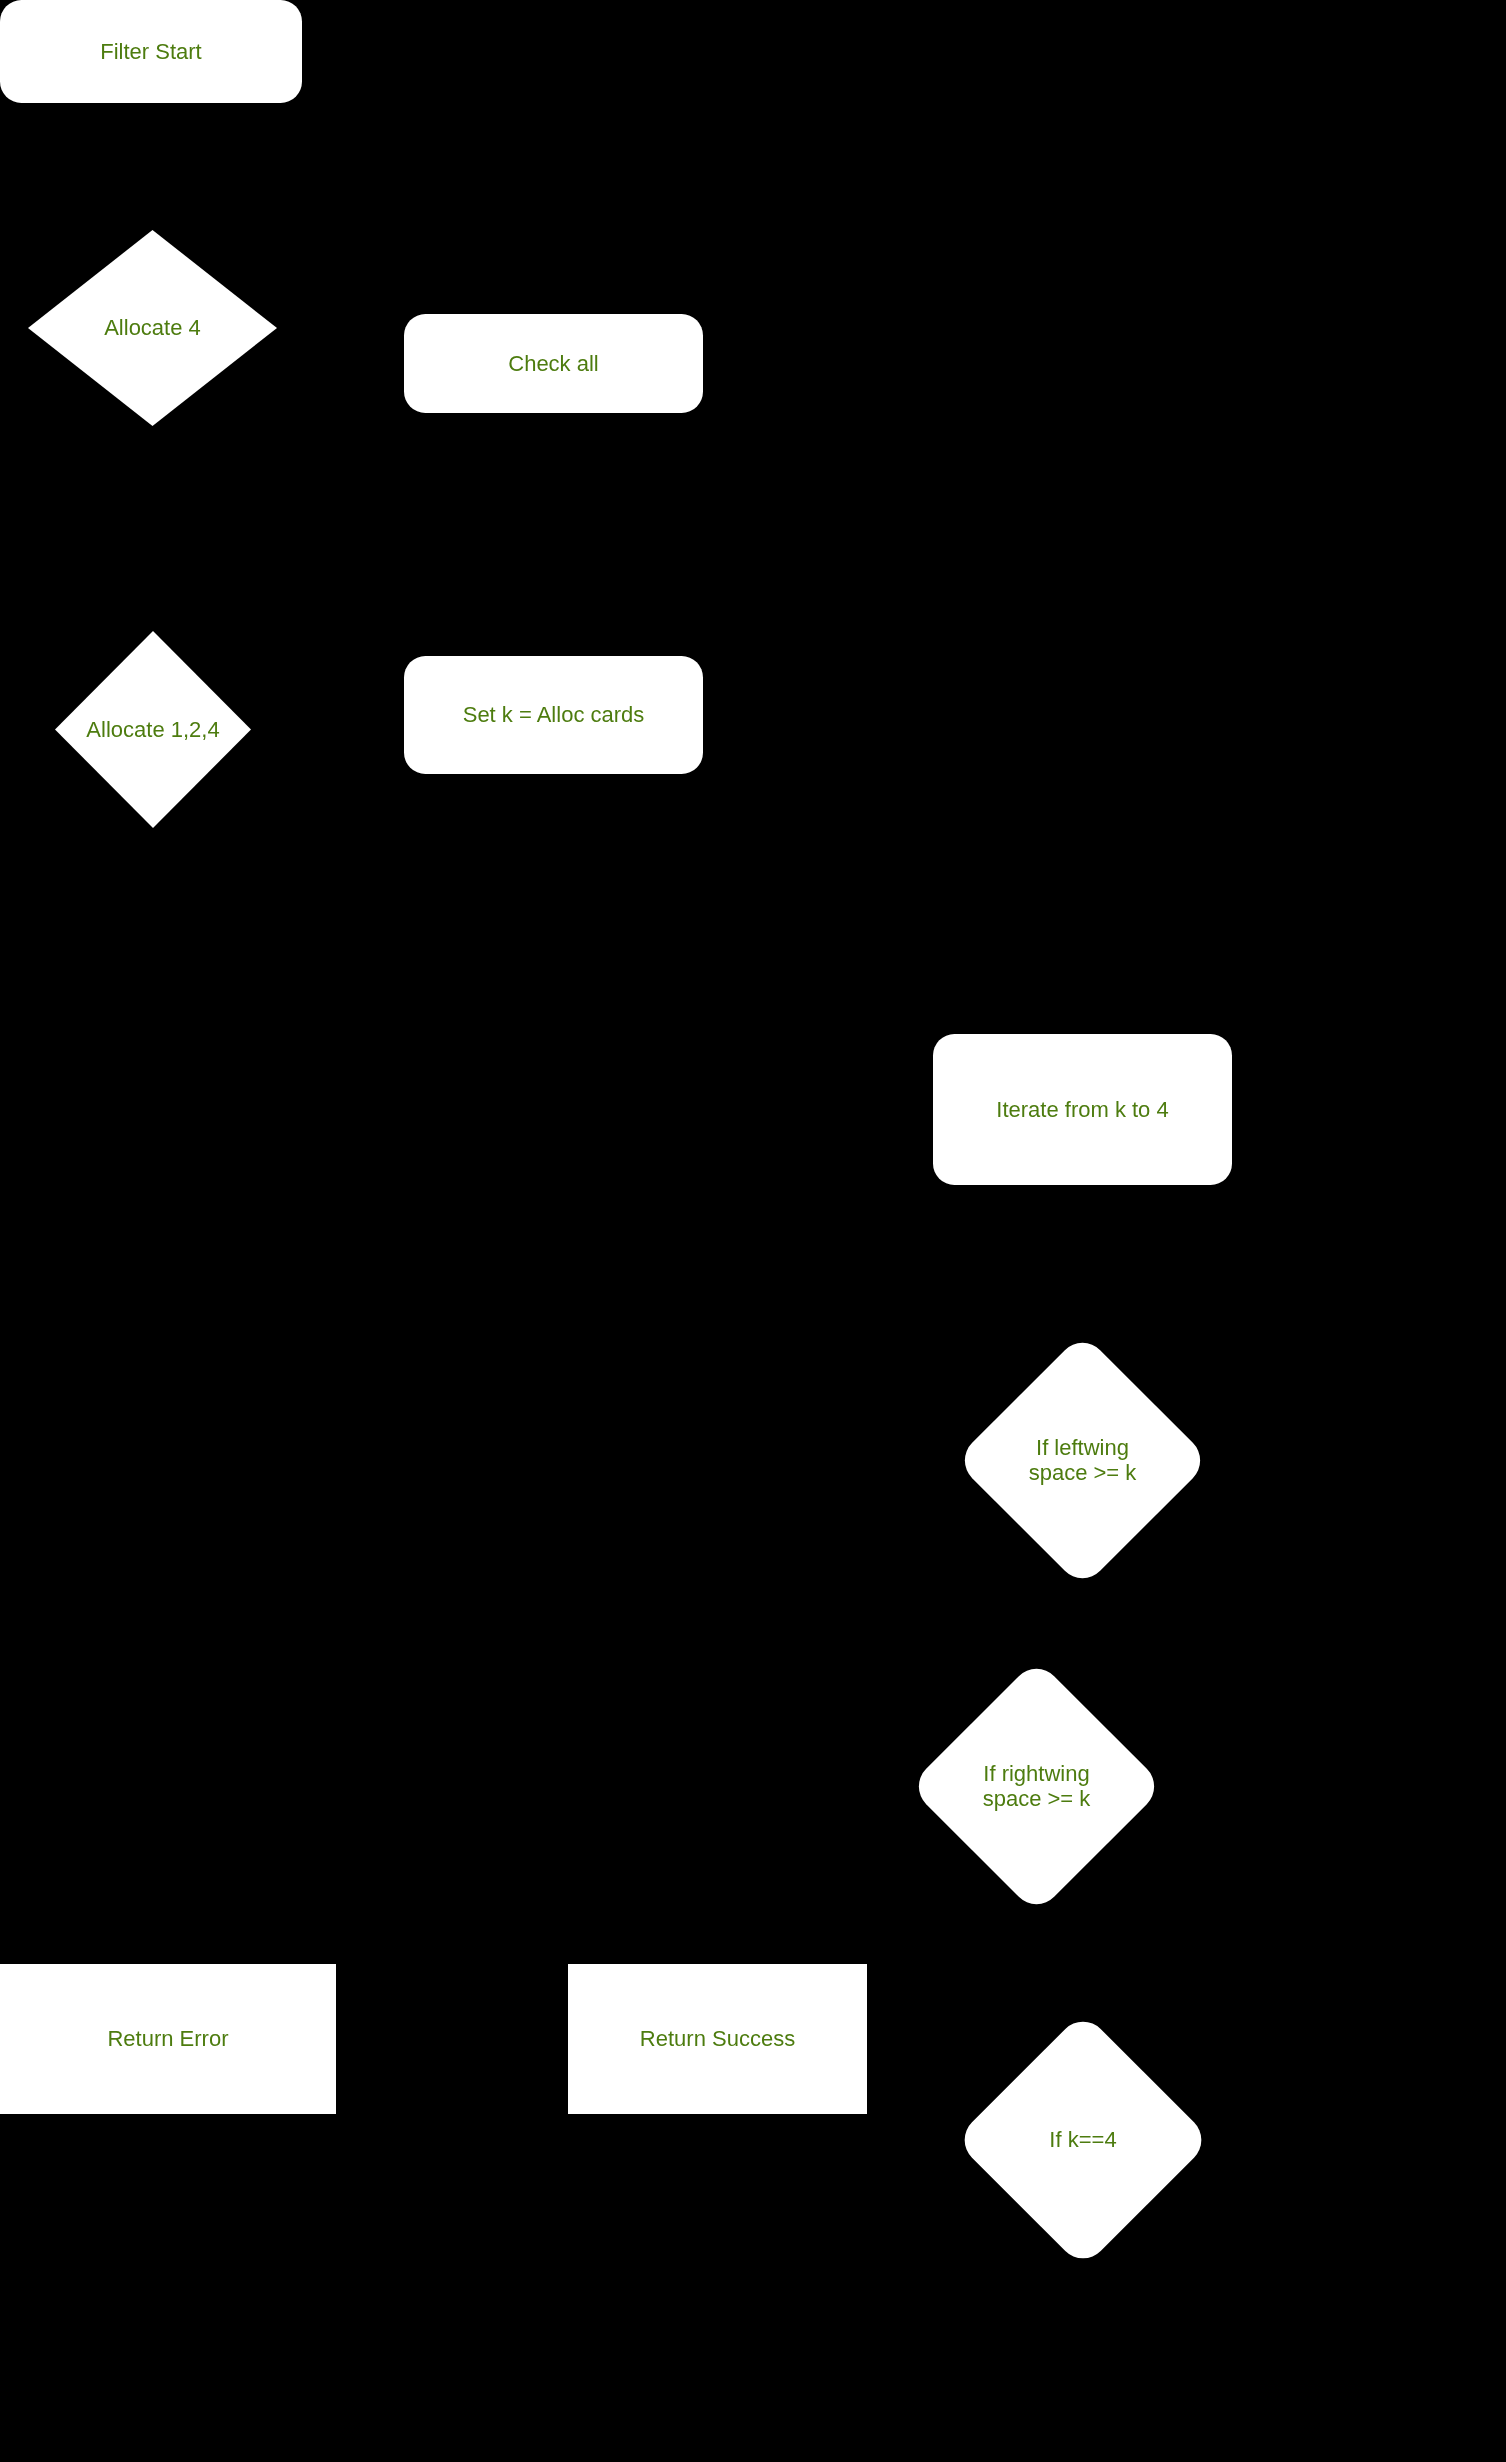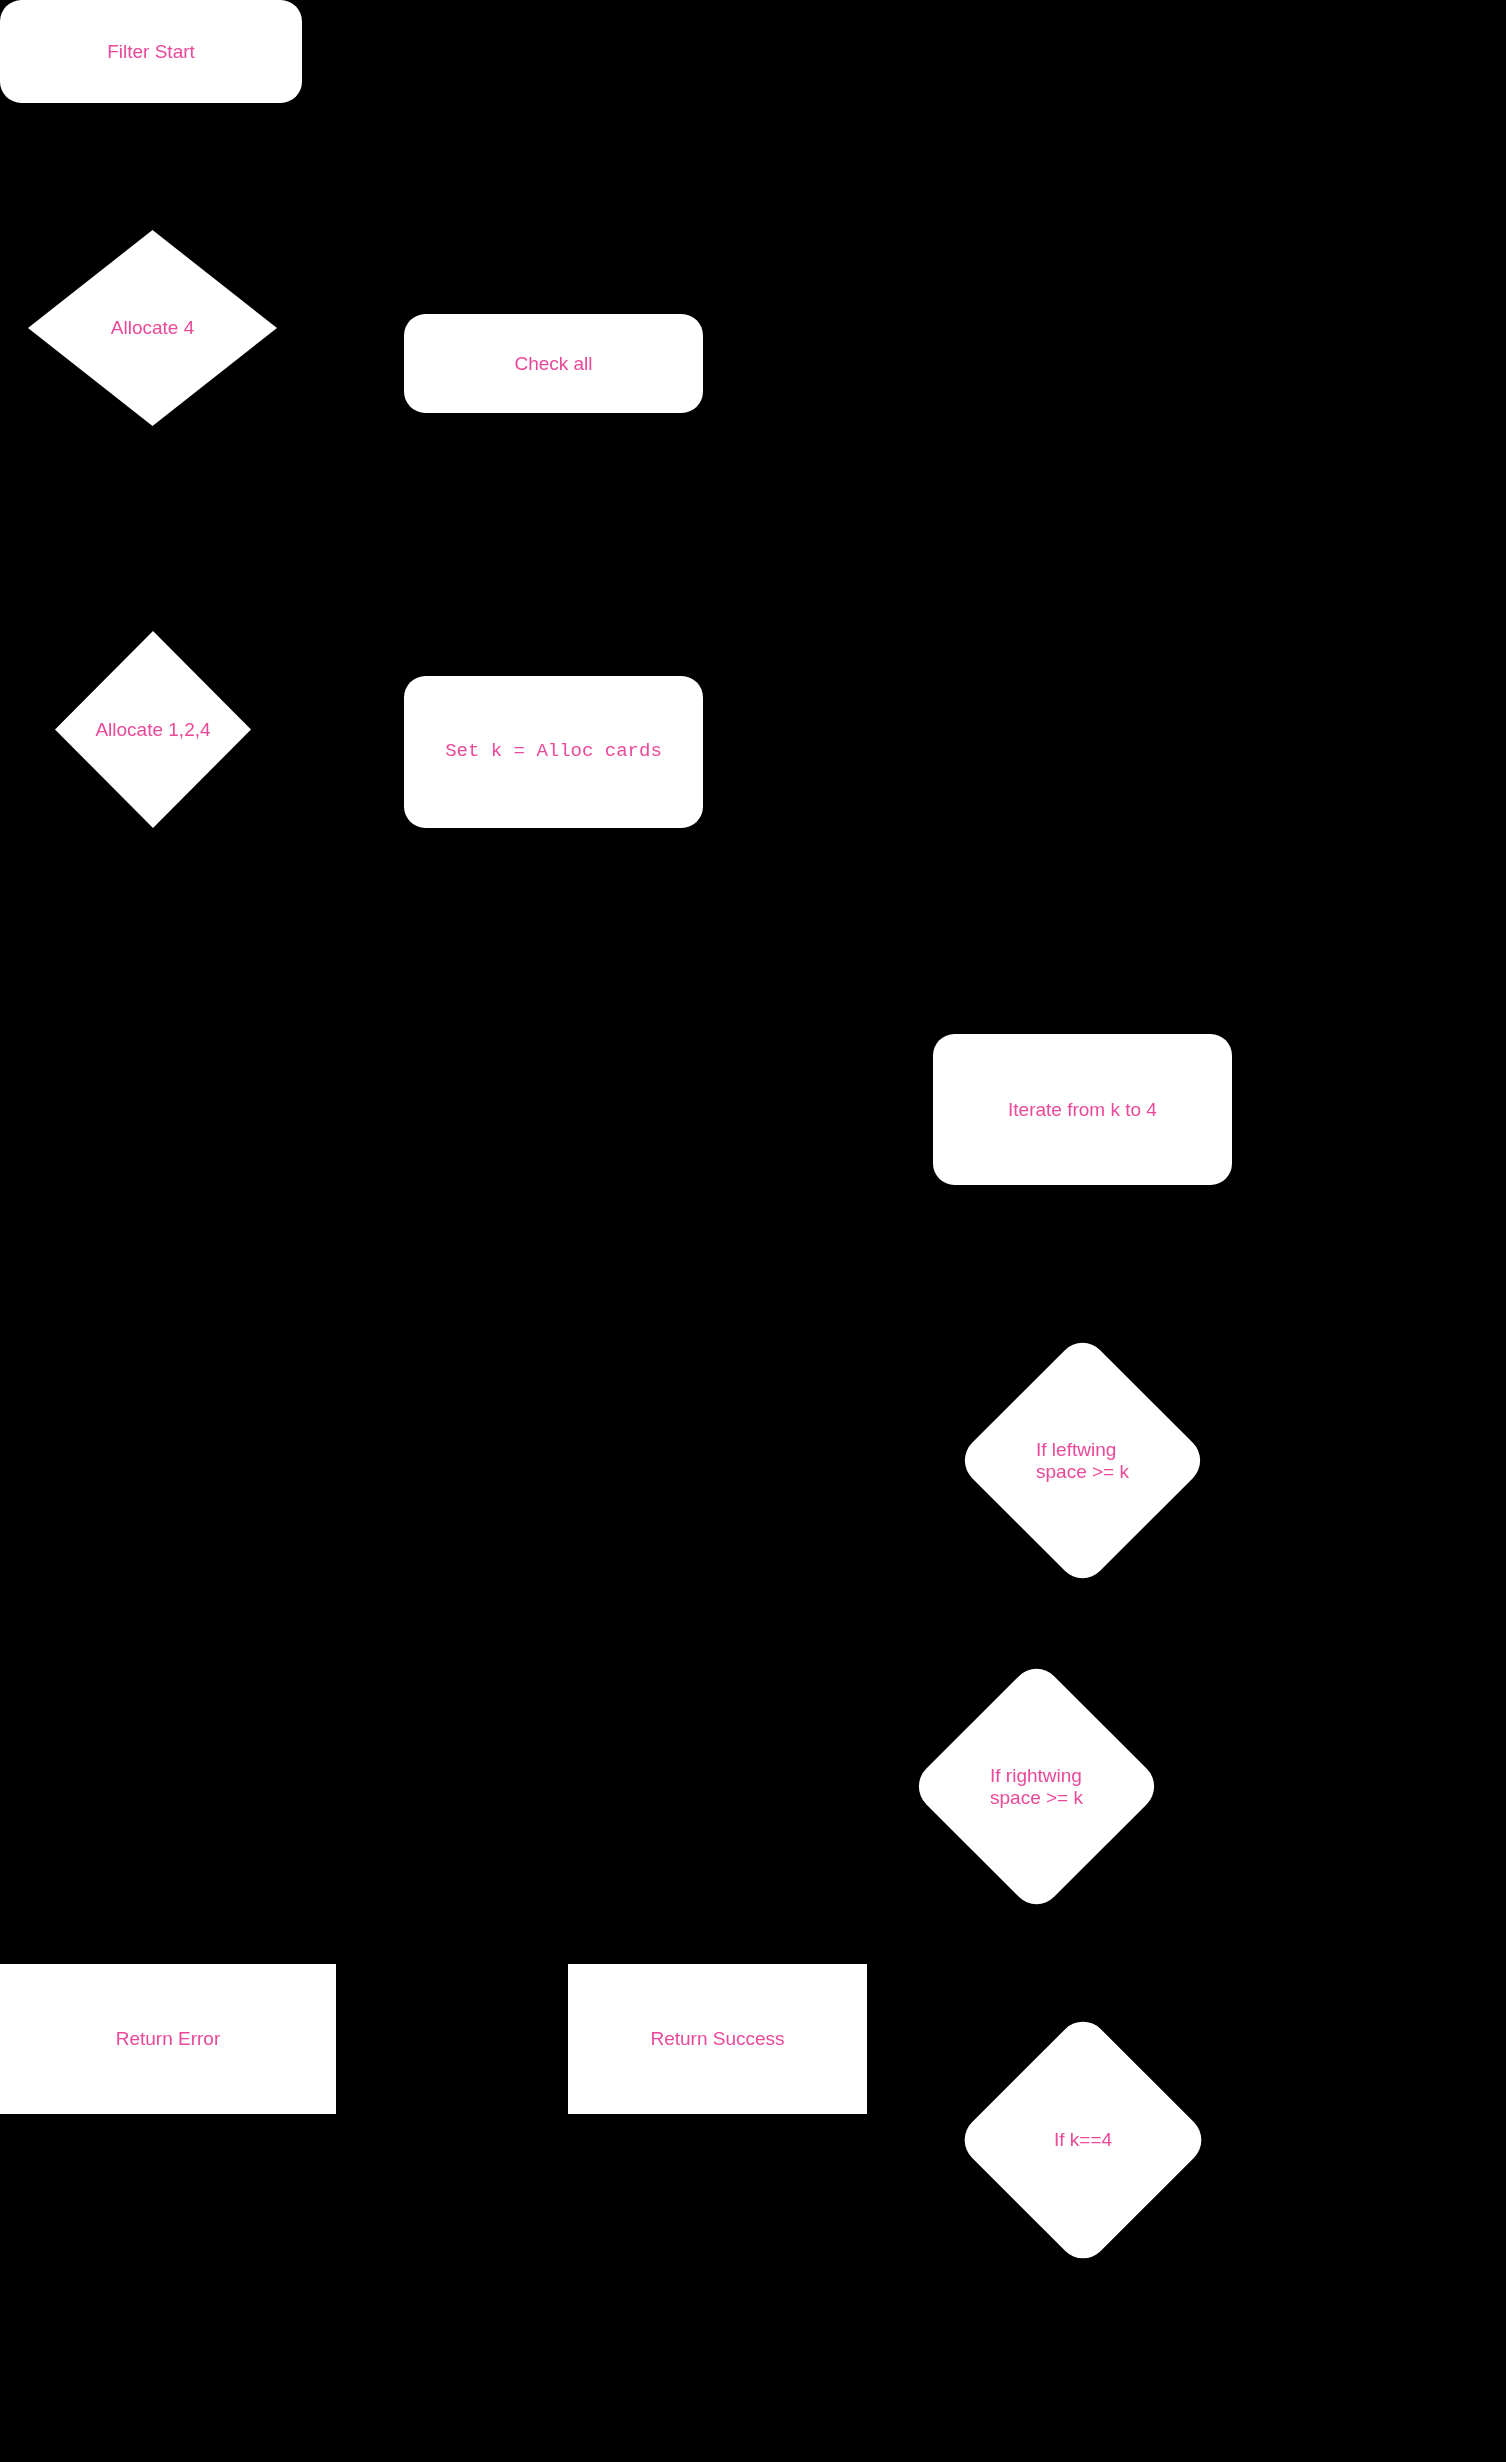--- a/index.html
+++ b/index.html
@@ -44,25 +44,25 @@
     background: #ffffff;
     border-radius: 25px;
     transform: rotate(45deg);
   }
   
   .label {
     position: absolute;
     left: 50%;
     top: 50%;
     transform: translate(-50%, -50%);
-    color: #ec4899;
-    font-size: 19px;
+    color: #4d7c0f;
+    font-size: 22px;
     line-height: 1.22;
     white-space: pre;
-    text-align: left;
+    text-align: center;
     pointer-events: none;
   }
   .label.two-line {
     line-height: 1.18;
   }
   
   .diamond-wrap {
     position: absolute;
   }
   .diamond-wrap .shape-roundiamond {
@@ -89,21 +89,21 @@
 
   <div class="node shape-roundrect" style="left:404px; top:279px; width:299px; height:99px;margin-top:35px;">
     <div class="label">Check all</div>
   </div>
 
   <div class="node" style="left:55px; top:631px; width:196px; height:197px;">
     <div class="shape-diamond" style="position:absolute; left:0; top:0; width:100%; height:100%;"></div>
     <div class="label">Allocate 1,2,4</div>
   </div>
 
-  <div class="node shape-roundrect" style="left:404px; top:676px; width:299px; height:152px;font-family:Liberation Mono, monospace;">
+  <div class="node shape-roundrect" style="left:404px; top:656px; width:299px; height:118px;">
     <div class="label">Set k = Alloc cards</div>
   </div>
 
   <div class="node shape-roundrect" style="left:933px; top:1034px; width:299px; height:151px;">
     <div class="label">Iterate from k to 4</div>
   </div>
 
   <div class="node diamond-wrap" style="left:992px; top:1370px; width:181px; height:181px;">
     <div class="shape-roundiamond"></div>
     <div class="label two-line"><span>If leftwing</span><br><span>space &gt;= k</span></div>

